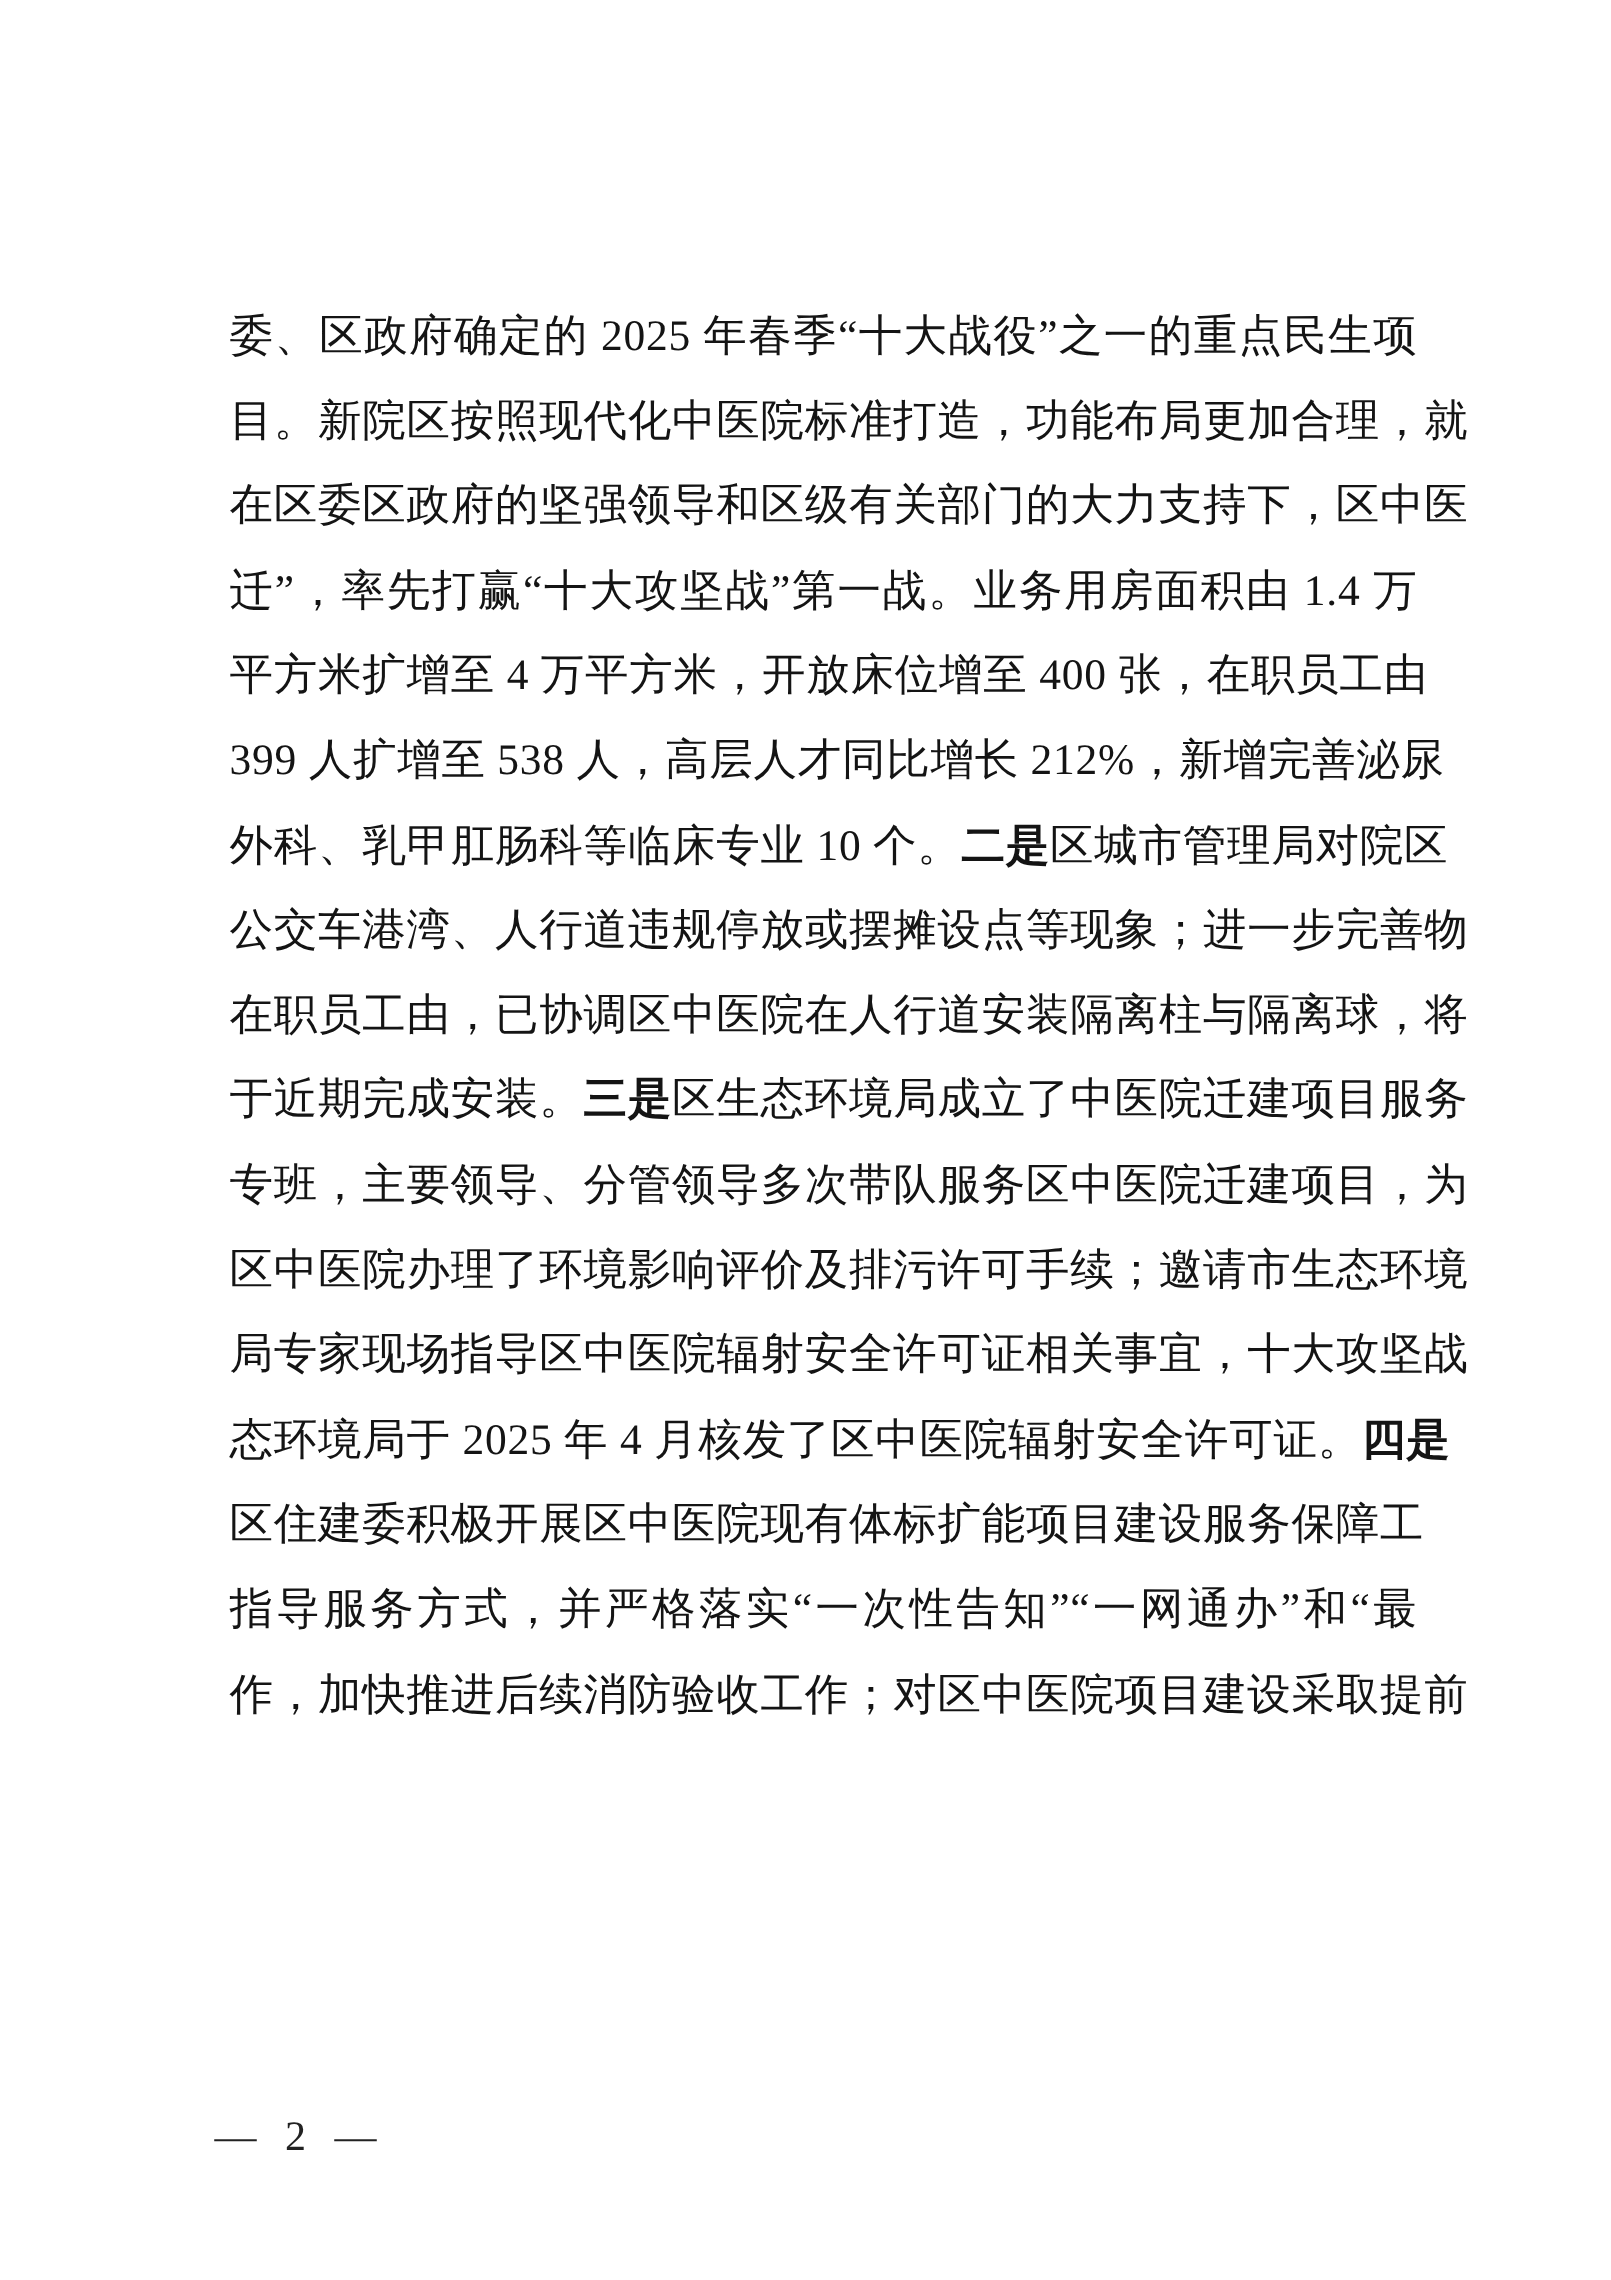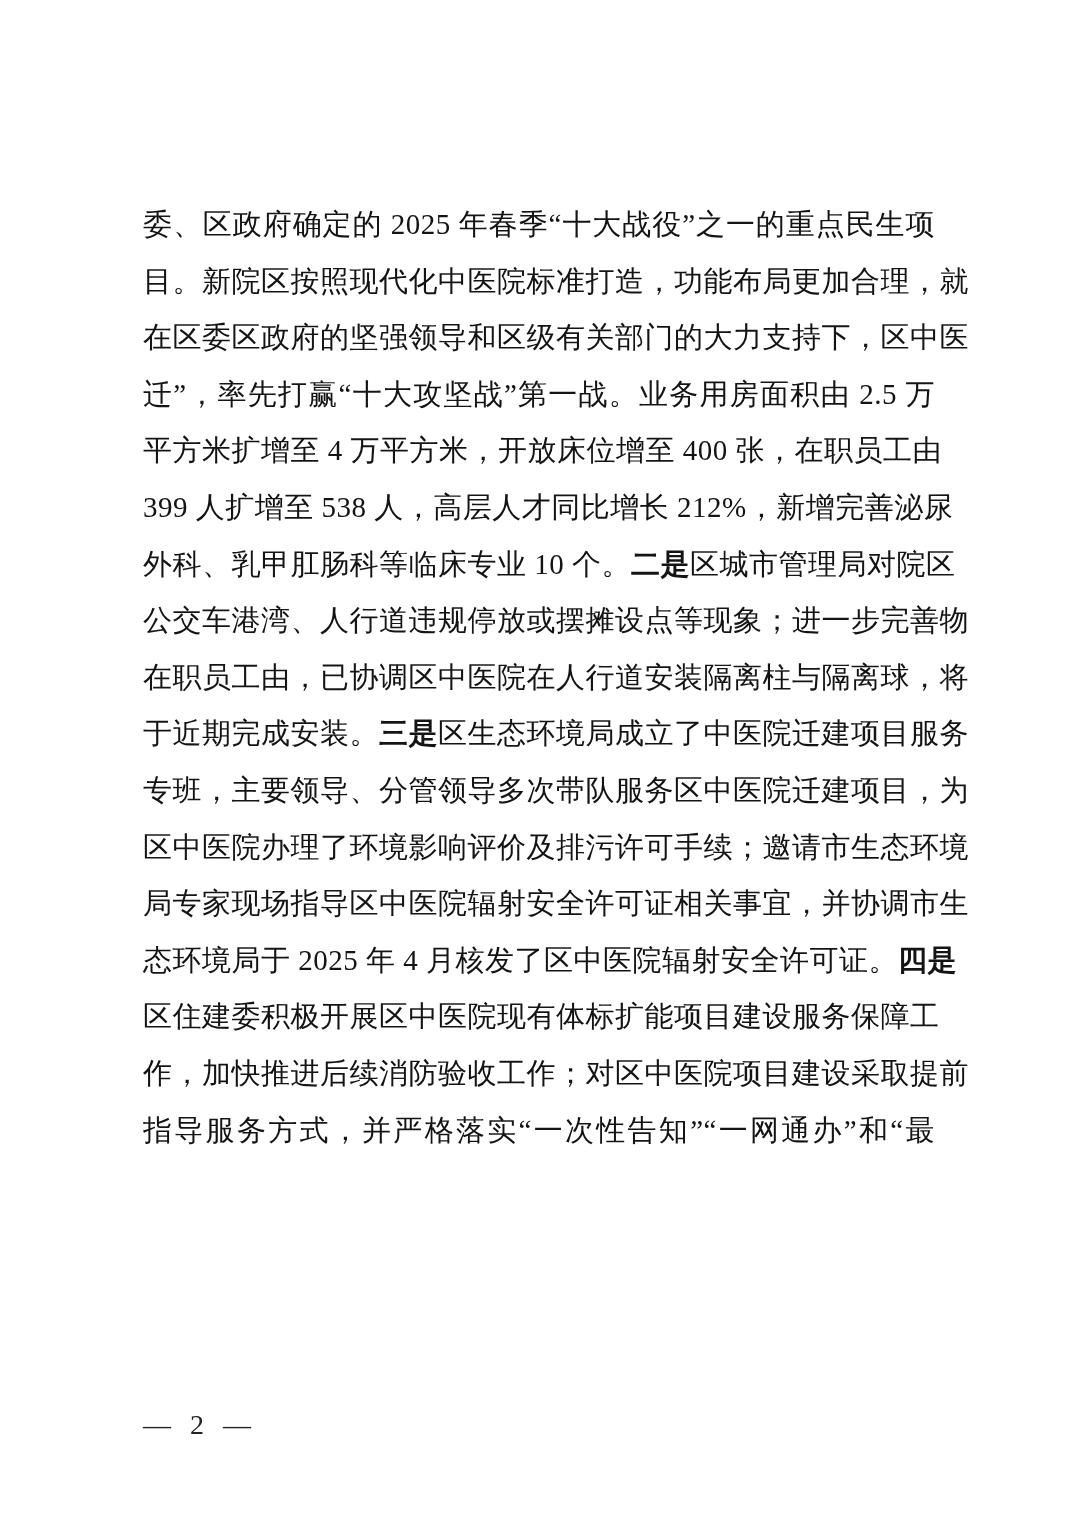--- a/index.html
+++ b/index.html
@@ -15,21 +15,21 @@
     font-family: "Liberation Serif", "DejaVu Serif", serif;
     color: #141414;
   }
   .page {
     position: absolute;
     inset: 0;
     background: #ffffff;
   }
   .text-block {
     position: absolute;
-    left: 143px;
+    left: 153px;
     top: 196px;
     width: 792px;
     font-size: 29px;
     letter-spacing: 0.5px;
   }
   .line {
     height: 56.6px;
     line-height: 56.6px;
     text-align: justify;
     text-align-last: justify;
@@ -50,29 +50,29 @@
   }
 </style>
 </head>
 <body>
 
 <div class="page">
   <div class="text-block" id="text-block">
       <div class="line"><span class="">委、区政府确定的 2025 年春季“十大战役”之一的重点民生项</span></div>
       <div class="line"><span class="">目。新院区按照现代化中医院标准打造，功能布局更加合理，就</span></div>
       <div class="line"><span class="">在区委区政府的坚强领导和区级有关部门的大力支持下，区中医</span></div>
-      <div class="line"><span class="">迁”，率先打赢“十大攻坚战”第一战。业务用房面积由 2.5 万</span></div>
+      <div class="line"><span class="">迁”，率先打赢“十大攻坚战”第一战。业务用房面积由 1.4 万</span></div>
       <div class="line"><span class="">平方米扩增至 4 万平方米，开放床位增至 400 张，在职员工由</span></div>
       <div class="line"><span class="">399 人扩增至 538 人，高层人才同比增长 212%，新增完善泌尿</span></div>
       <div class="line"><span class="">外科、乳甲肛肠科等临床专业 10 个。</span><span class="bold">二是</span><span class="">区城市管理局对院区</span></div>
       <div class="line"><span class="">公交车港湾、人行道违规停放或摆摊设点等现象；进一步完善物</span></div>
       <div class="line"><span class="">在职员工由，已协调区中医院在人行道安装隔离柱与隔离球，将</span></div>
       <div class="line"><span class="">于近期完成安装。</span><span class="bold">三是</span><span class="">区生态环境局成立了中医院迁建项目服务</span></div>
       <div class="line"><span class="">专班，主要领导、分管领导多次带队服务区中医院迁建项目，为</span></div>
       <div class="line"><span class="">区中医院办理了环境影响评价及排污许可手续；邀请市生态环境</span></div>
-      <div class="line"><span class="">局专家现场指导区中医院辐射安全许可证相关事宜，并协调市生</span></div>
+      <div class="line"><span class="">局专家现场指导区中医院辐射安全许可证相关事宜，十大攻坚战</span></div>
       <div class="line"><span class="">态环境局于 2025 年 4 月核发了区中医院辐射安全许可证。</span><span class="bold">四是</span></div>
       <div class="line"><span class="">区住建委积极开展区中医院现有体标扩能项目建设服务保障工</span></div>
+      <div class="line"><span class="">指导服务方式，并严格落实“一次性告知”“一网通办”和“最</span></div>
       <div class="line"><span class="">作，加快推进后续消防验收工作；对区中医院项目建设采取提前</span></div>
-      <div class="line"><span class="">指导服务方式，并严格落实“一次性告知”“一网通办”和“最</span></div>
     </div>
   <div class="footer">— 2 —</div>
 </div>
 
 </body></html>

